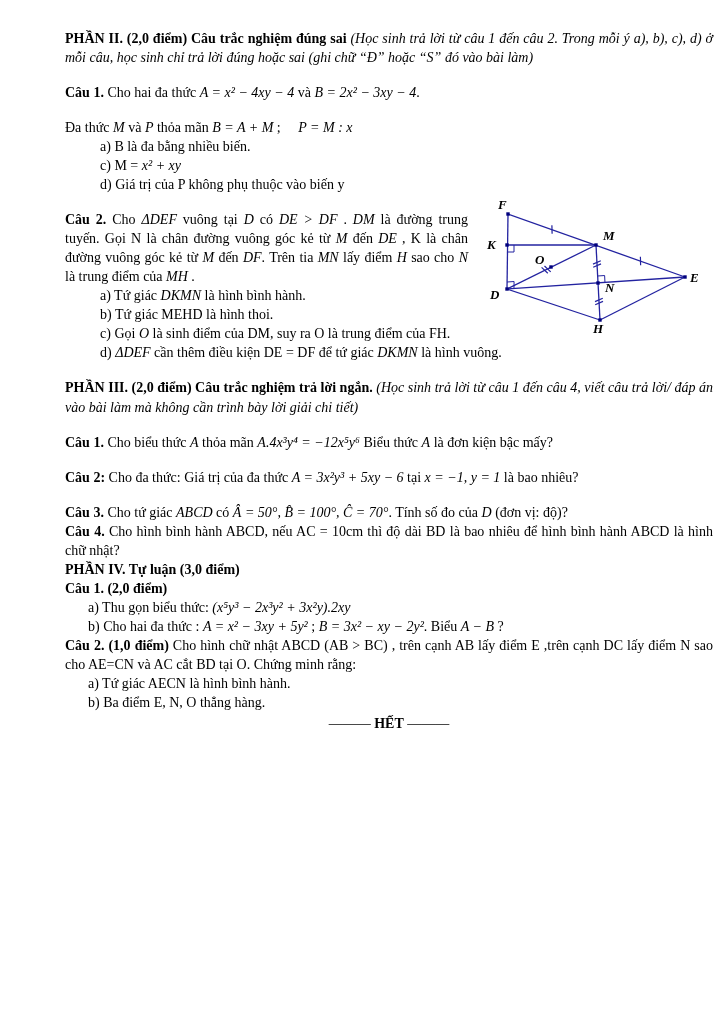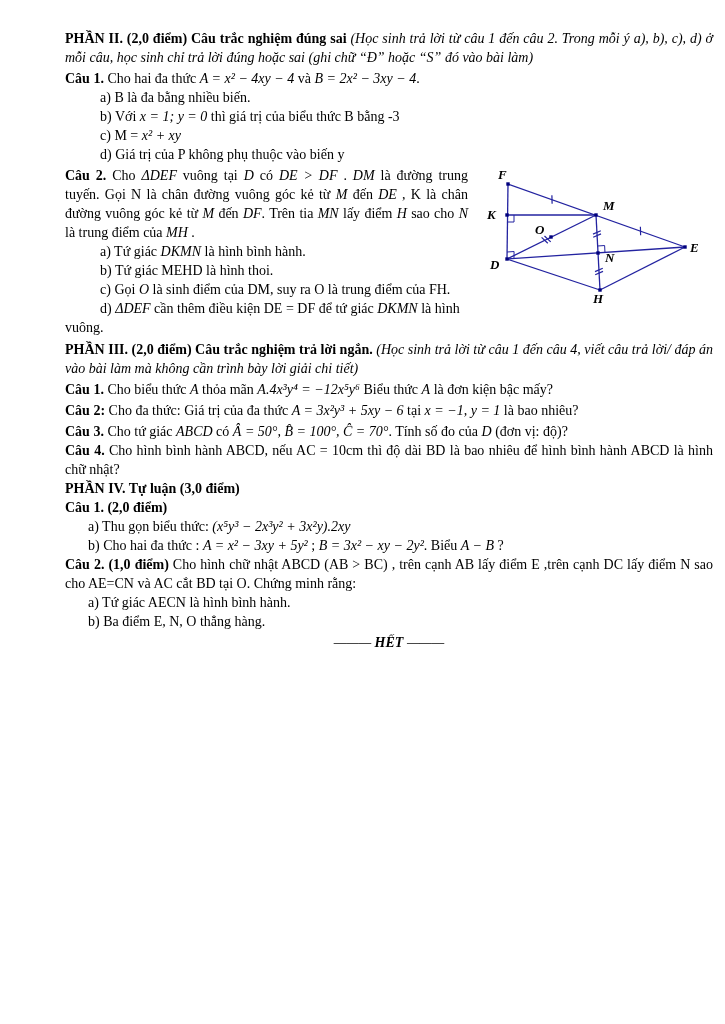--- a/index.html
+++ b/index.html
@@ -9,35 +9,35 @@
     font-family:"Liberation Serif","DejaVu Serif",serif;
     font-size:14px; color:#000;
   }
   .page { position:absolute; left:65px; top:29px; width:648px; }
   .para { line-height:1.36; }
   .b { font-weight:bold; }
   .i { font-style:italic; }
   .item  { text-indent:35px; }
   .item2 { text-indent:23px; }
   .just  { text-align:justify; }
-  .center{ text-align:center; margin-top:2px;font-style:italic; }
-  .mt { margin-top:2px; }
+  .center{ text-align:center; margin-top:2px; }
+  .mt { margin-top:16px; }
   .figure { float:right; margin:2px 0 0 8px; }
   .figlabel { font-family:"Liberation Serif","DejaVu Serif",serif;
               font-weight:bold; font-style:italic; font-size:13px; }
 </style>
 </head>
 <body>
 
 <div class="page">
   <div>
       <p class="para just"><span class="b">PHẦN II. (2,0 điểm) Câu trắc nghiệm đúng sai</span><span>  </span><span class="i">(Học sinh trả lời từ câu 1 đến câu 2. Trong mỗi ý a), b), c), d) ở mỗi câu, học sinh chỉ trả lời đúng hoặc sai (ghi chữ “Đ” hoặc “S” đó vào bài làm)</span></p>
       <p class="para mt"><span class="b">Câu 1.</span><span> Cho hai đa thức </span><span class="i">A = x² − 4xy − 4</span><span> và </span><span class="i">B = 2x² − 3xy − 4</span><span>.</span></p>
+      <p class="para mt"><span>Đa thức </span><span class="i">M</span><span> và </span><span class="i">P</span><span> thỏa mãn </span><span class="i">B = A + M</span><span> ;&nbsp;&nbsp;&nbsp;&nbsp; </span><span class="i">P = M : x</span></p>
       <p class="para item"><span>a) B là đa bằng nhiều biến.</span></p>
-      <p class="para item"><span>b) Với </span><span class="i">x = 1;&nbsp;y = 0</span><span> thì giá trị của biểu thức B bằng -3</span></p>
       <p class="para item"><span>c) M = </span><span class="i">x² + xy</span></p>
       <p class="para item"><span>d) Giá trị của P không phụ thuộc vào biến y</span></p>
       <div class="figure"><svg width="237" height="140" viewBox="0 0 237 140">
           <line x1="32" y1="18" x2="31" y2="93" stroke="#2323a0" stroke-width="1.3"></line>
           <line x1="31" y1="93" x2="209" y2="81" stroke="#2323a0" stroke-width="1.3"></line>
           <line x1="32" y1="18" x2="209" y2="81" stroke="#2323a0" stroke-width="1.3"></line>
           <line x1="31" y1="49" x2="120" y2="49" stroke="#2323a0" stroke-width="1.3"></line>
           <line x1="120" y1="49" x2="124" y2="124" stroke="#2323a0" stroke-width="1.3"></line>
           <line x1="31" y1="93" x2="120" y2="49" stroke="#2323a0" stroke-width="1.3"></line>
           <line x1="31" y1="93" x2="124" y2="124" stroke="#2323a0" stroke-width="1.3"></line>

